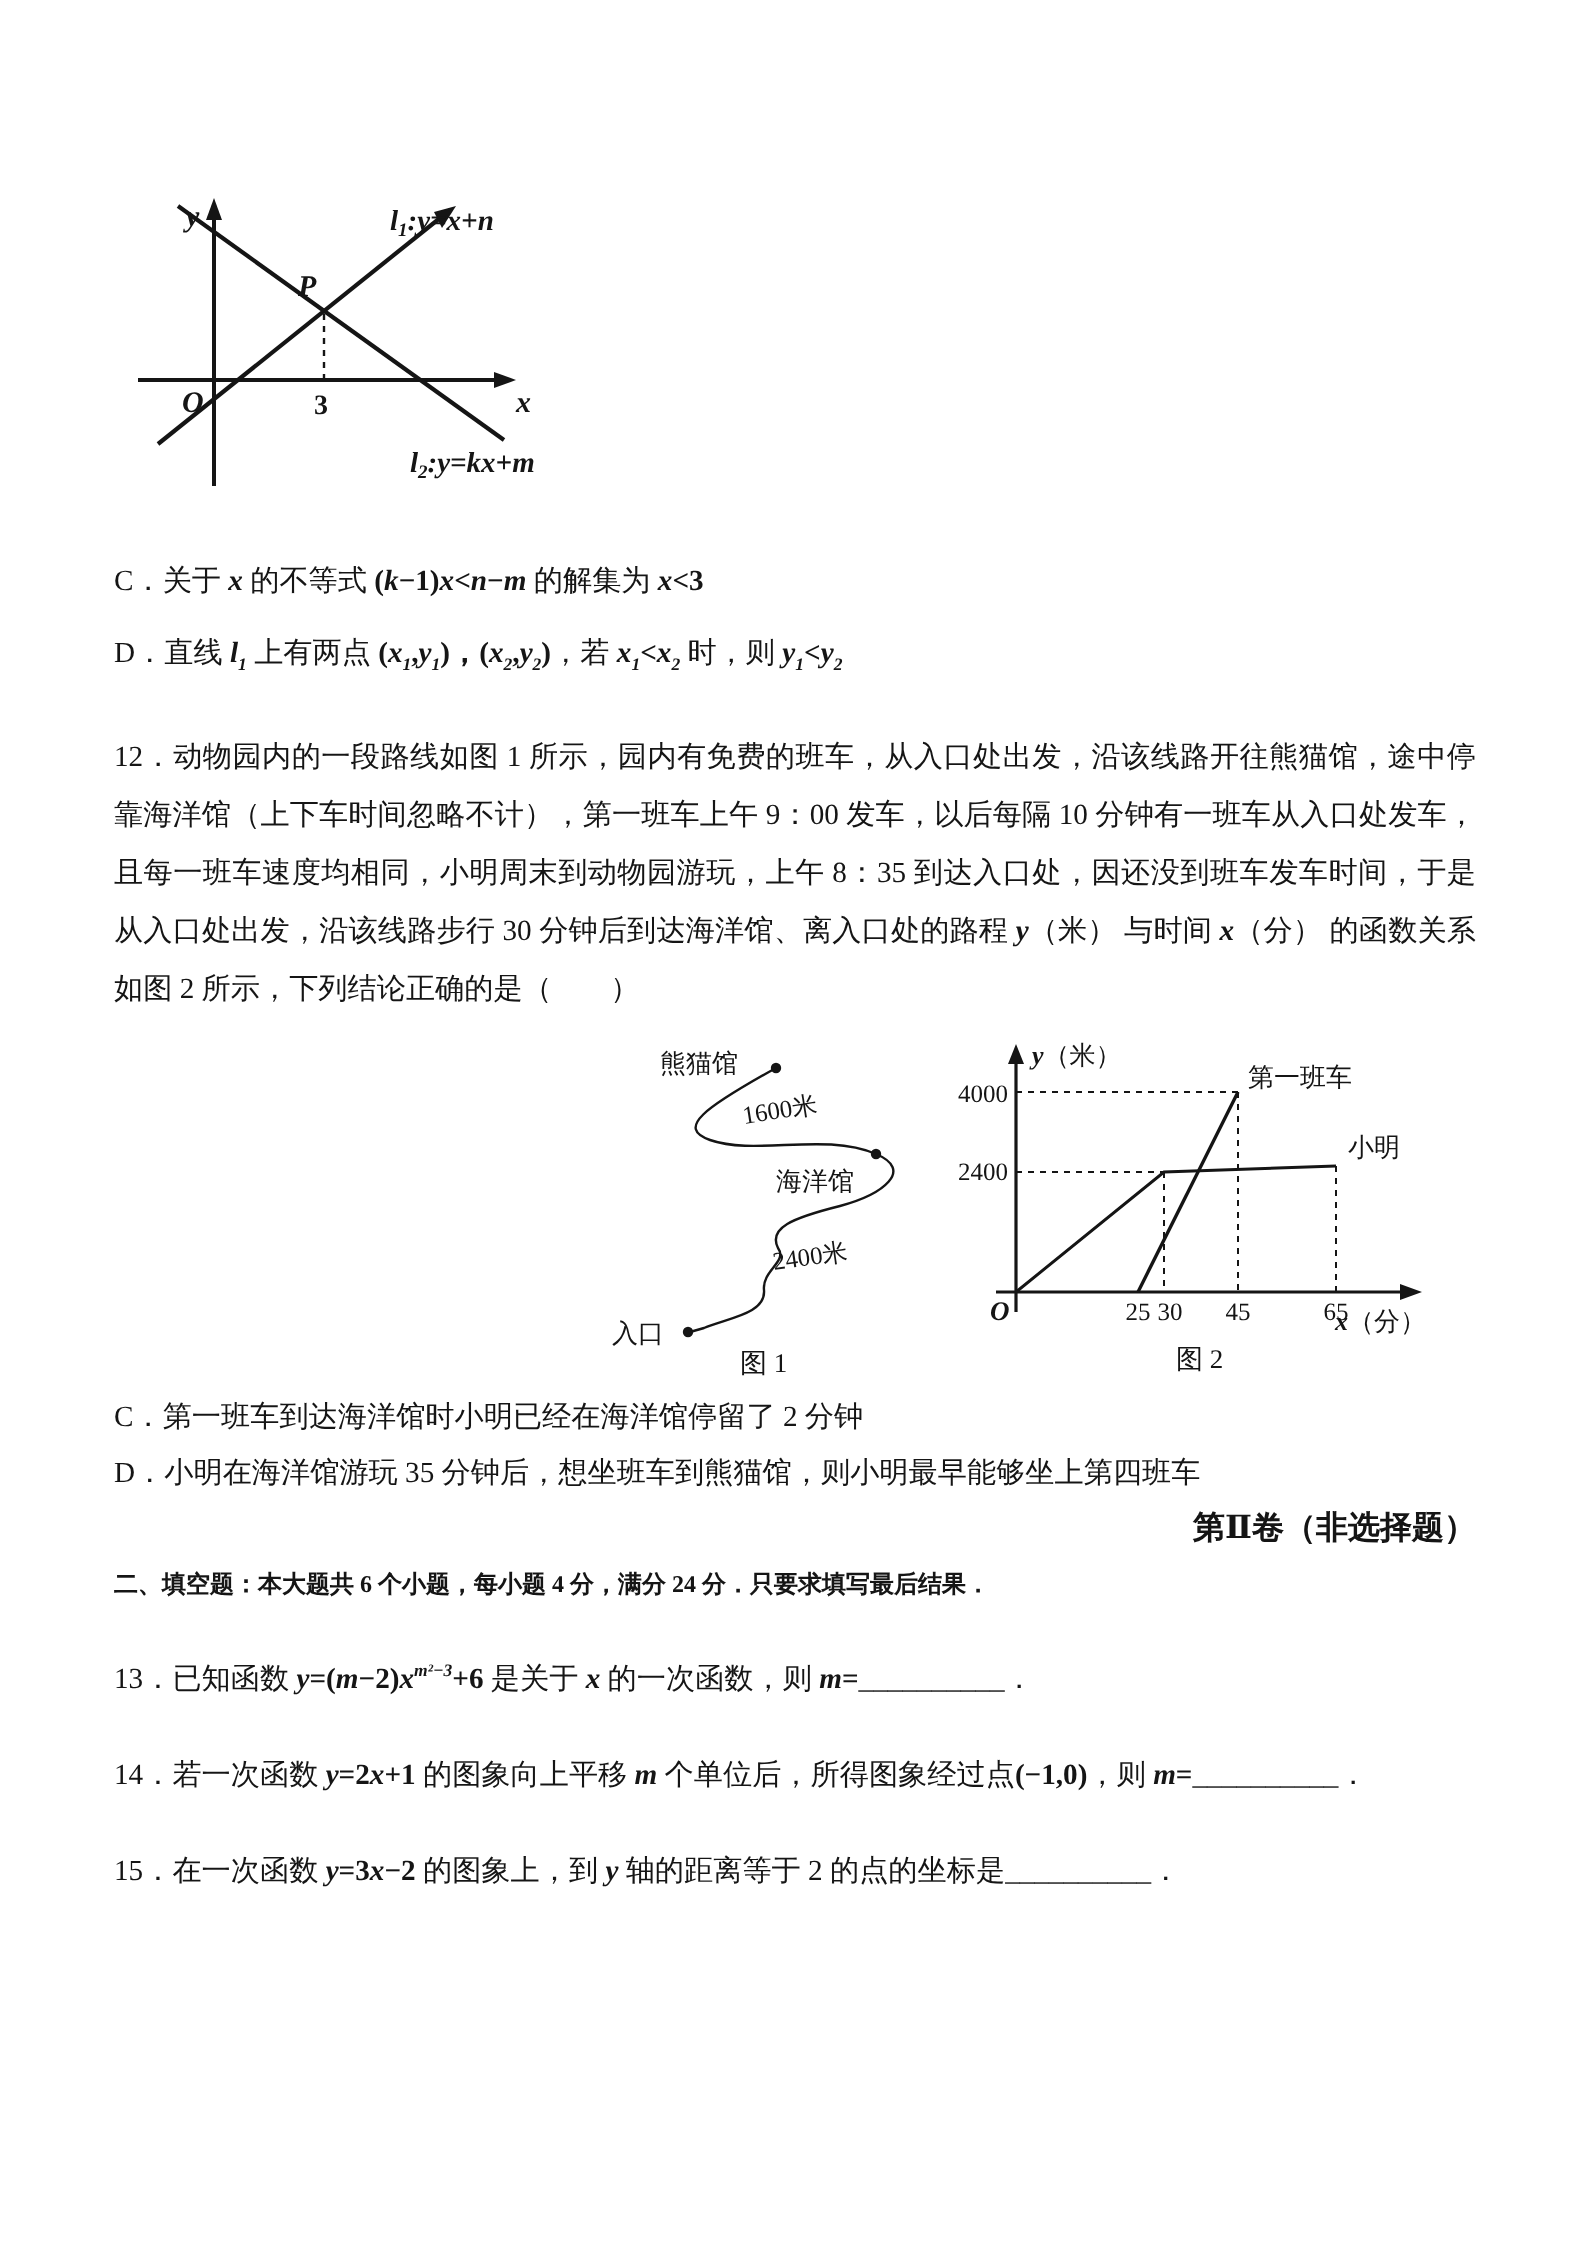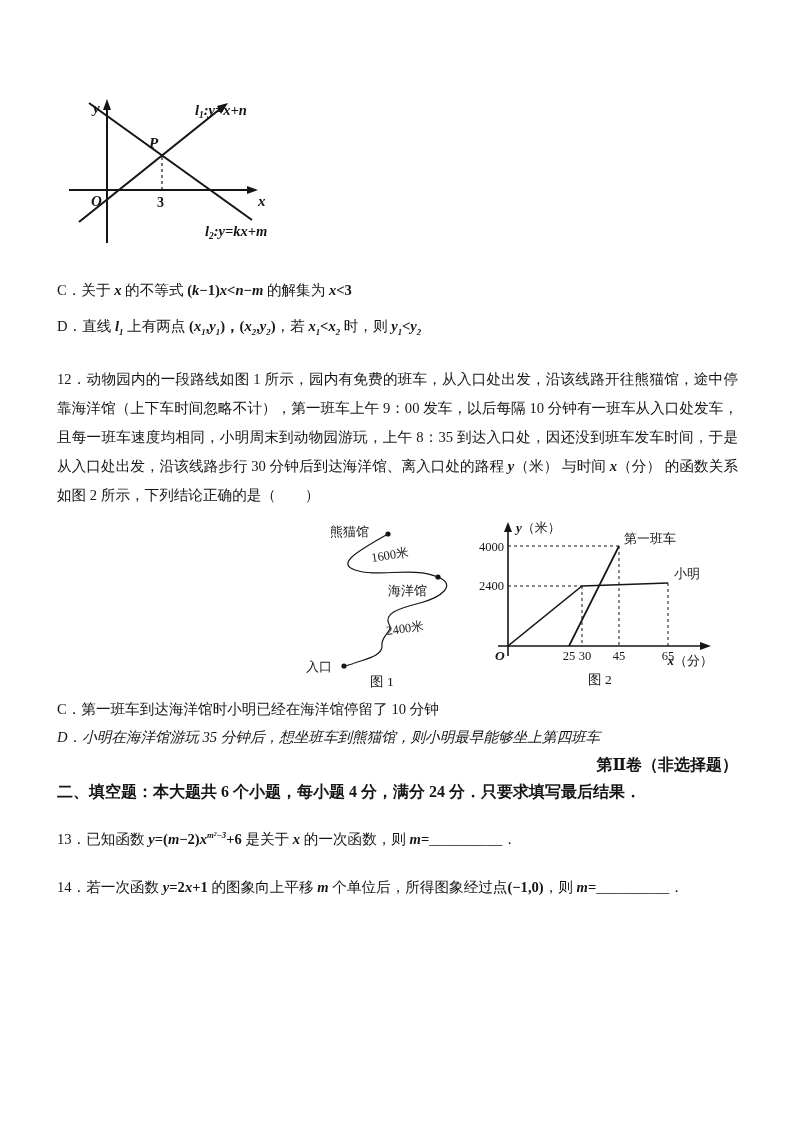--- a/index.html
+++ b/index.html
@@ -16,21 +16,21 @@
   }
   .sg-p{font-family:"Liberation Serif","DejaVu Serif",serif;}
   .sg-m{font-family:"Liberation Serif","DejaVu Serif",serif;font-weight:bold;font-style:italic;}
   .sg-b{font-family:"Liberation Serif","DejaVu Serif",serif;font-weight:bold;}
   .sg-sub,.sg-sup{font-family:"Liberation Serif","DejaVu Serif",serif;font-weight:bold;font-style:italic;font-size:0.6em;}
   .opt-line{line-height:22px;margin:0 0 11px 0;}
   .opt-line.tall{margin-bottom:14px;}
   .stem{line-height:29px;text-align:justify;margin:22px 0 6px 0;}
   .figs-row{display:flex;align-items:flex-start;margin:4px 0 10px 0;justify-content:flex-end;}
   .sec-title{text-align:right;font-weight:bold;font-size:16px;line-height:22px;margin:6px 0 4px 0;}
-  .fill-header{font-weight:bold;font-size:16px;line-height:24px;margin:0 0 2px 0;}
+  .fill-header{font-weight:bold;font-size:12px;line-height:24px;margin:0 0 2px 0;}
   .fill-q{line-height:24px;margin:19px 0 24px 0;}
   svg text{font-family:"Liberation Serif","DejaVu Serif",serif;fill:#151515;}
   .svg-it{font-style:italic;font-weight:bold;}
   .q11-fig{margin:0 0 30px 0;}
 </style>
 </head>
 <body>
 
 <div class="page">
 
@@ -103,24 +103,25 @@
       <text x="115" y="144" font-size="12.5" text-anchor="middle">30</text>
       <text x="149" y="144" font-size="12.5" text-anchor="middle">45</text>
       <text x="198" y="144" font-size="12.5" text-anchor="middle">65</text>
       <text x="154" y="27" font-size="13">第一班车</text>
       <text x="204" y="62" font-size="13">小明</text>
       <text x="118" y="168" font-size="13.5">图 2</text>
     </svg>
   </div>
 
   
-  <div class="opt-line" style="margin-bottom:6px;"><span class="sg-p">C．第一班车到达海洋馆时小明已经在海洋馆停留了 10 分钟</span></div>
-  <div class="opt-line" style="margin-bottom:2px;font-style:italic;"><span class="sg-p">D．小明在海洋馆游玩 35 分钟后，想坐班车到熊猫馆，则小明最早能够坐上第四班车</span></div>
+  <div class="opt-line" style="margin-bottom:6px;"><span class="sg-p">C．第一班车到达海洋馆时小明已经在海洋馆停留了 2 分钟</span></div>
+  <div class="opt-line" style="margin-bottom:2px;"><span class="sg-p">D．小明在海洋馆游玩 35 分钟后，想坐班车到熊猫馆，则小明最早能够坐上第四班车</span></div>
 
   
   <div class="sec-title">第Ⅱ卷（非选择题）</div>
   <div class="fill-header">二、填空题：本大题共 6 个小题，每小题 4 分，满分 24 分．只要求填写最后结果．</div>
 
   
   <div class="fill-q"><span class="sg-p">13．已知函数 </span><span class="sg-m">y</span><span class="sg-b">=(</span><span class="sg-m">m</span><span class="sg-b">−2)</span><span class="sg-m">x</span><sup class="sg-sup">m²−3</sup><span class="sg-b">+6</span><span class="sg-p"> 是关于 </span><span class="sg-m">x</span><span class="sg-p"> 的一次函数，则 </span><span class="sg-m">m</span><span class="sg-b">=</span><span class="sg-p">__________．</span></div>
   <div class="fill-q"><span class="sg-p">14．若一次函数 </span><span class="sg-m">y</span><span class="sg-b">=2</span><span class="sg-m">x</span><span class="sg-b">+1</span><span class="sg-p"> 的图象向上平移 </span><span class="sg-m">m</span><span class="sg-p"> 个单位后，所得图象经过点</span><span class="sg-b">(−1,0)</span><span class="sg-p">，则 </span><span class="sg-m">m</span><span class="sg-b">=</span><span class="sg-p">__________．</span></div>
+  <div class="fill-q"><span class="sg-p">15．在一次函数 </span><span class="sg-m">y</span><span class="sg-b">=3</span><span class="sg-m">x</span><span class="sg-b">−2</span><span class="sg-p"> 的图象上，到 </span><span class="sg-m">y</span><span class="sg-p"> 轴的距离等于 2 的点的坐标是</span><span class="sg-p">__________．</span></div>
 
 </div>
 
 </body></html>

